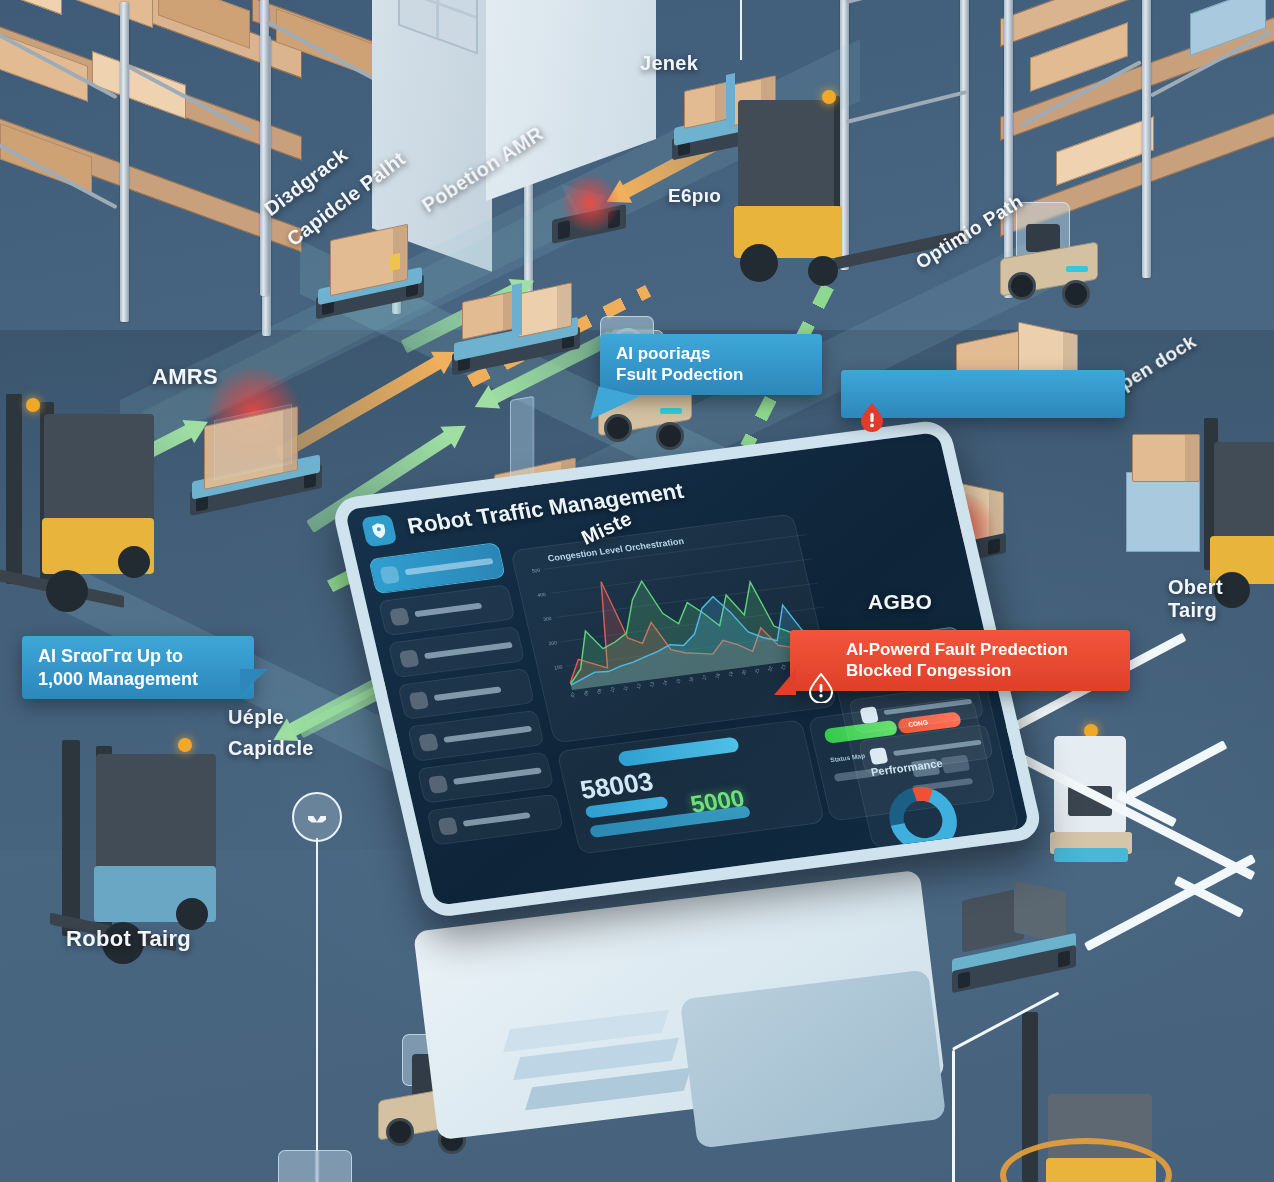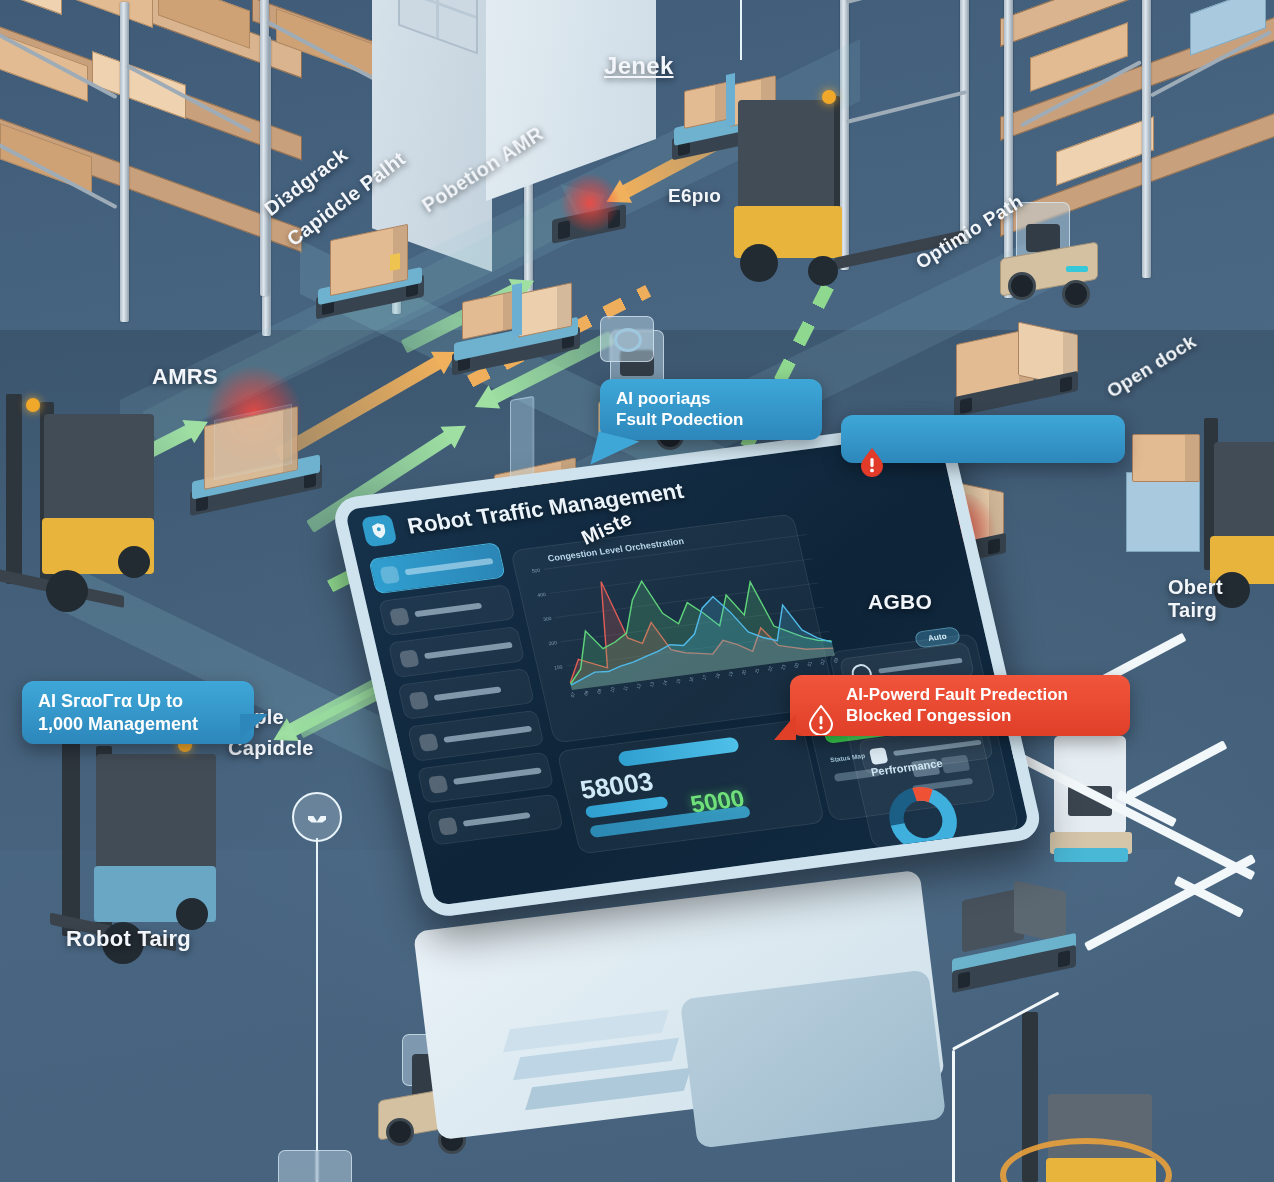--- a/index.html
+++ b/index.html
@@ -81,23 +81,23 @@
 
   .alertglow{position:absolute;border-radius:50%;
       background:radial-gradient(circle,rgba(255,70,60,.85) 0%,rgba(255,60,50,.35) 45%,rgba(255,40,40,0) 72%);}
   .scanner{position:absolute;background:rgba(190,225,245,.35);border:1px solid rgba(215,240,255,.5);}
 
   
   .lbl{position:absolute;color:#f2f6fa;font-weight:700;letter-spacing:.3px;
        text-shadow:0 2px 6px rgba(0,0,0,.55);white-space:pre-line;}
 
   
-  .callout{position:absolute;border-radius:12px;padding:9px 16px;color:#fff;font-weight:700;
+  .callout{position:absolute;border-radius:4px;padding:9px 16px;color:#fff;font-weight:700;
       line-height:1.25;white-space:pre-line;box-shadow:0 6px 18px rgba(0,0,0,.35);display:flex;
-      align-items:flex-start;gap:10px;margin-top:45px;}
+      align-items:flex-end;gap:10px;}
   .callout.blue{background:linear-gradient(180deg,#3ea7d8,#2d87bb);}
   .callout.red{background:linear-gradient(180deg,#f1553c,#e03f28);}
   .callout .tail{position:absolute;width:0;height:0;}
   .warn{width:30px;height:30px;flex:0 0 30px;position:relative;}
   .warn svg{display:block;}
 
   
   #dash{position:absolute;left:330px;top:500px;width:620px;height:430px;
         transform:rotate(-13deg) skewY(5.5deg);transform-origin:0 0;}
   .screen{position:absolute;inset:0;background:linear-gradient(150deg,#16324b,#0e2438 55%,#112b42);
@@ -571,21 +571,21 @@
   <div class="pinline" style="left:316px;top:838px;height:344px;"></div>
   <div class="pin" style="left:292px;top:792px;">
     <svg width="22" height="18" viewBox="0 0 24 20" fill="#eef6fb">
       <path d="M2 9h6l4 6 4-6h6v4l-4 3H6l-4-3z"></path>
     </svg>
   </div>
   <div class="agv" style="left:278px;top:1150px;">
     <div class="glass" style="left:0;top:0;width:72px;height:48px;"></div>
   </div>
 
-  <div class="lbl" style="left:604px;top:52px;font-size:24px;text-decoration:underline;">Jenek</div>
+  <div class="lbl" style="left:640px;top:52px;font-size:20px;">Jenek</div>
   <div class="lbl" style="left:668px;top:185px;font-size:19px;">E6pιo</div>
   <div class="lbl" style="left:255px;top:196px;font-size:20px;transform:rotate(-37deg);transform-origin:0 0;line-height:1.9;">Diзdgrack
 Capidcle Palht</div>
   <div class="lbl" style="left:418px;top:198px;font-size:20px;transform:rotate(-33deg);transform-origin:0 0;">Pobetion AMR</div>
   <div class="lbl" style="left:152px;top:364px;font-size:22px;">AMRS</div>
   <div class="lbl" style="left:912px;top:255px;font-size:19px;transform:rotate(-32deg);transform-origin:0 0;">Optimio Path</div>
   <div class="lbl" style="left:1103px;top:384px;font-size:19px;transform:rotate(-32deg);transform-origin:0 0;">Open dock</div>
   <div class="lbl" style="left:578px;top:529px;font-size:20px;transform:rotate(-25deg);transform-origin:0 0;">Miste</div>
   <div class="lbl" style="left:868px;top:590px;font-size:21px;">AGBO</div>
   <div class="lbl" style="left:1168px;top:576px;font-size:20px;">Obert Tairg</div>

